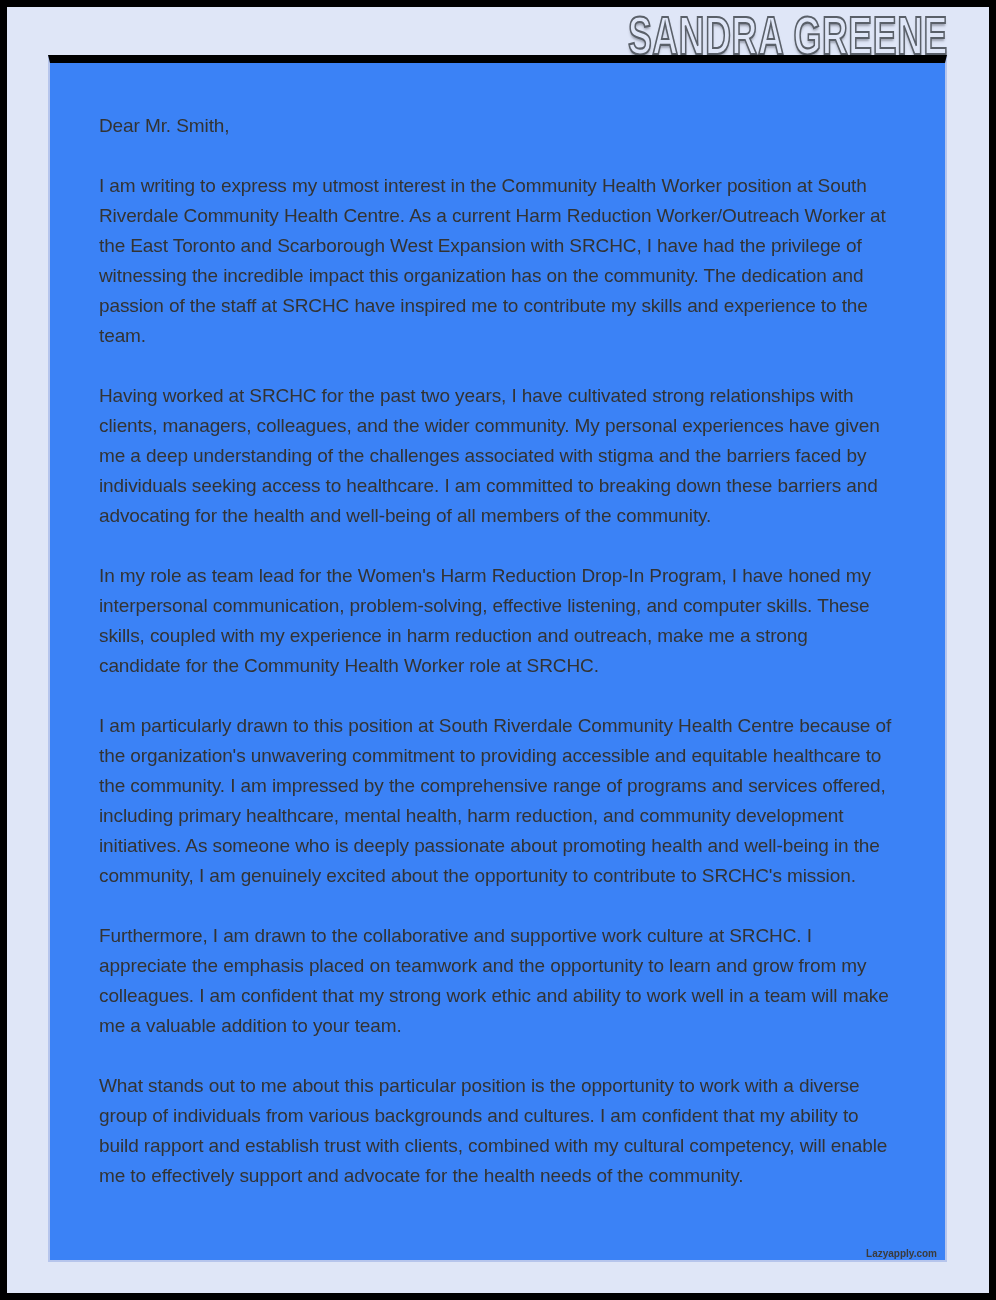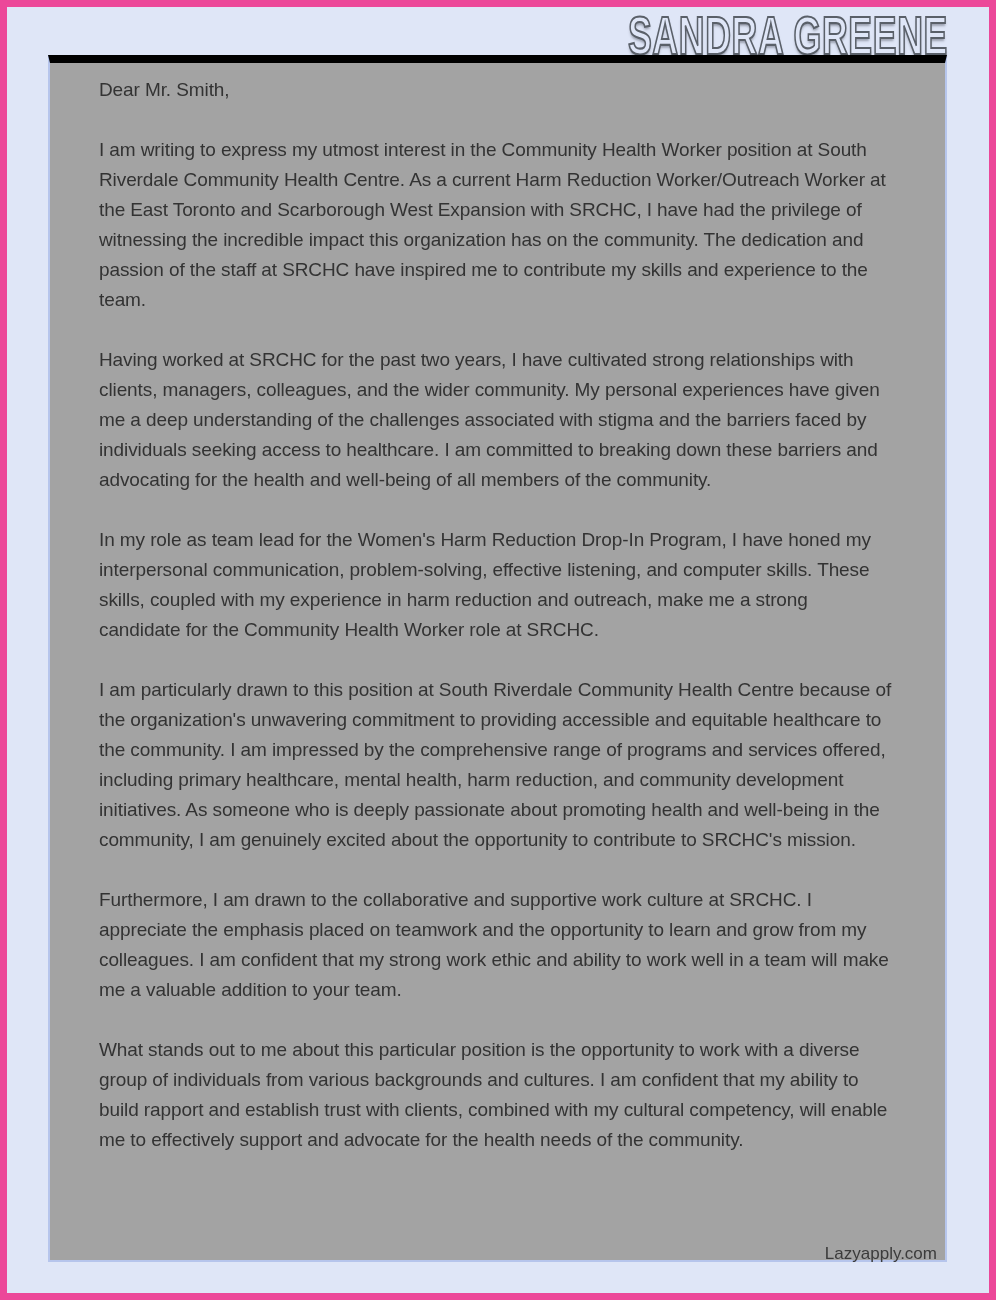--- a/index.html
+++ b/index.html
@@ -1,21 +1,21 @@
 <!DOCTYPE html>
 <html><head>
 <meta charset="utf-8">
 <style>
   html, body { margin: 0; padding: 0; background: #ffffff; }
   .page {
     position: relative;
     width: 996px;
     height: 1300px;
     box-sizing: border-box;
-    border: 7px solid #ec4899;
+    border: 7px solid #000000;
     background: #dfe6f7;
     font-family: "Liberation Sans", sans-serif;
     overflow: hidden;
   }
   .header-name {
     position: absolute;
     top: 2px;
     right: 41px;
     display: inline-block;
     font-size: 54px;
@@ -29,41 +29,42 @@
     transform: scaleX(0.66);
     transform-origin: 100% 50%;
   }
   .sheet {
     position: absolute;
     left: 41px;
     top: 48px;
     width: 899px;
     height: 1207px;
     box-sizing: border-box;
-    background: #a3a3a3;
+    background: #3b82f6;
     border: 2px solid #b6c5ec;
     border-top: 8px solid #000000;
-    padding: 12px 50px 0 49px;
+    padding: 48px 50px 0 49px;
     overflow: hidden;
   }
   .sheet p {
     margin: 0 0 30px 0;
     font-size: 19px;
     line-height: 30px;
     letter-spacing: -0.1px;
     color: #333333;
     max-width: 795px;
   }
   .watermark {
     position: absolute;
     top: 1238px;
     right: 52px;
-    font-size: 17px;
+    font-size: 10px;
     line-height: 18px;
     color: #3b3b3b;
+    font-weight: bold;
   }
 </style>
 </head>
 <body>
 
 <div class="page">
 
   <div class="header-name">SANDRA GREENE</div>
 
   <div class="sheet">

